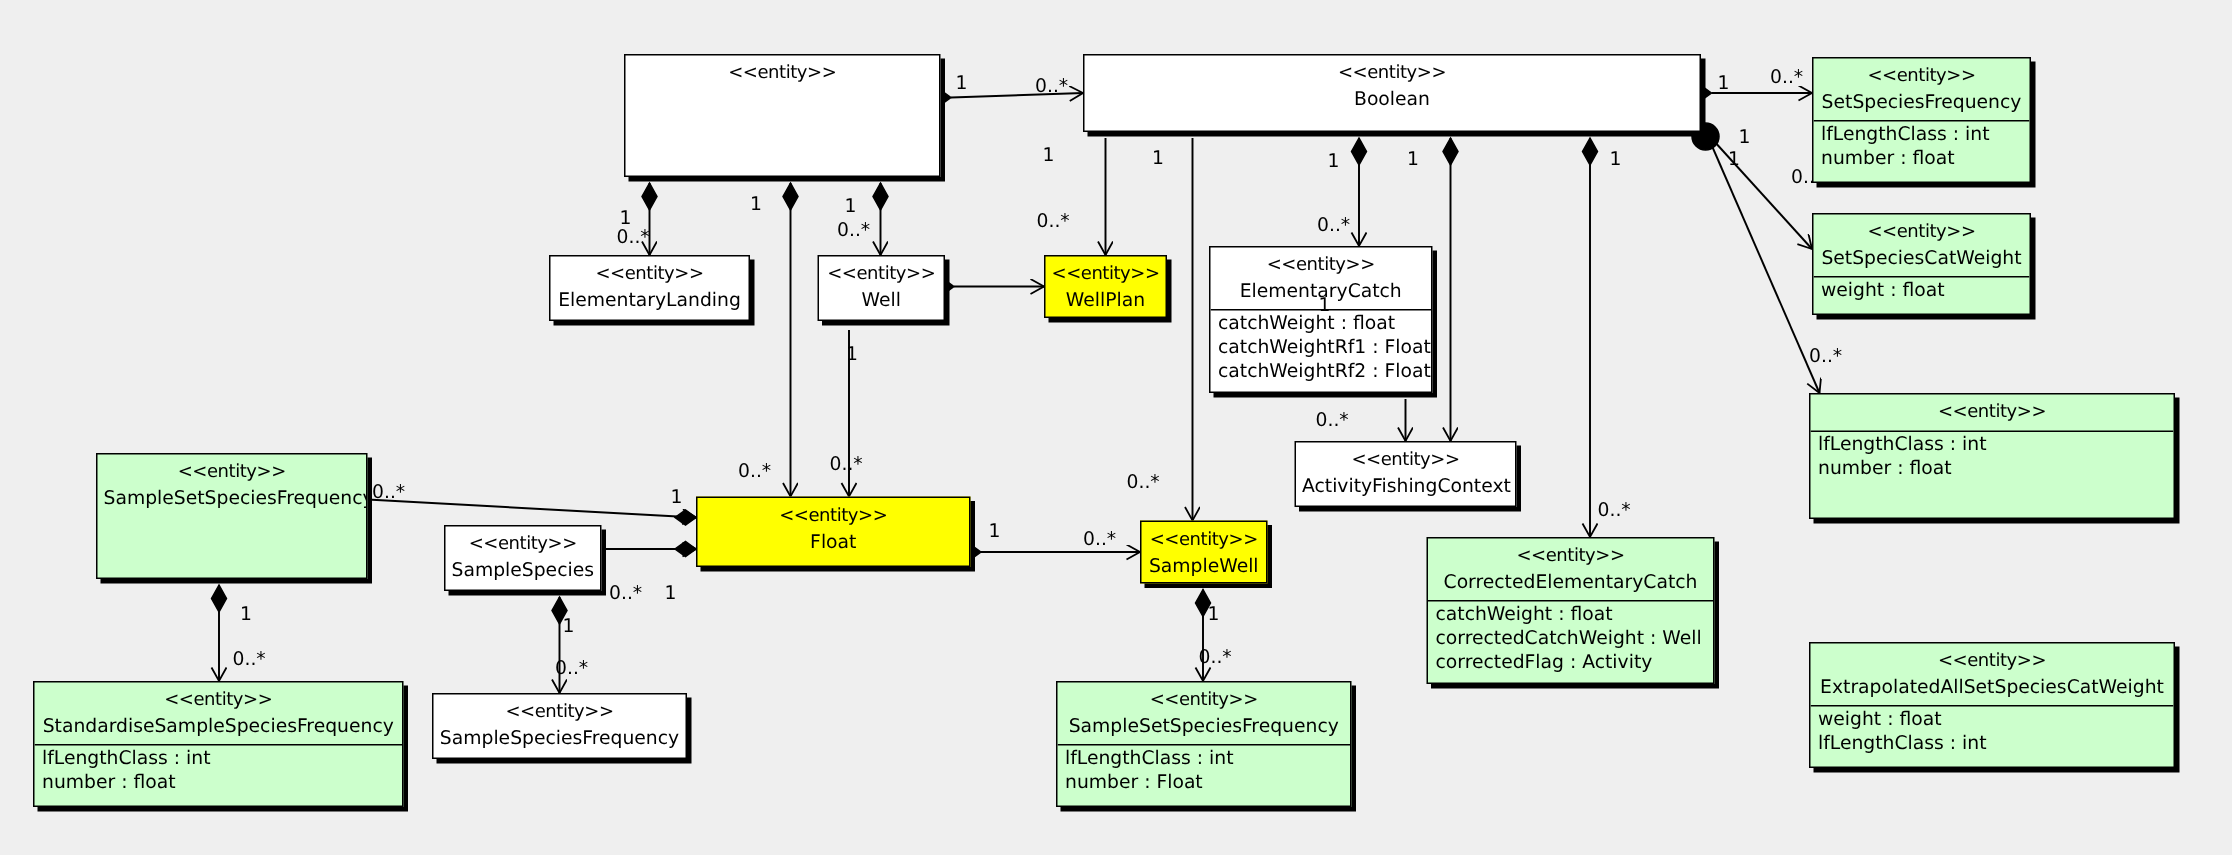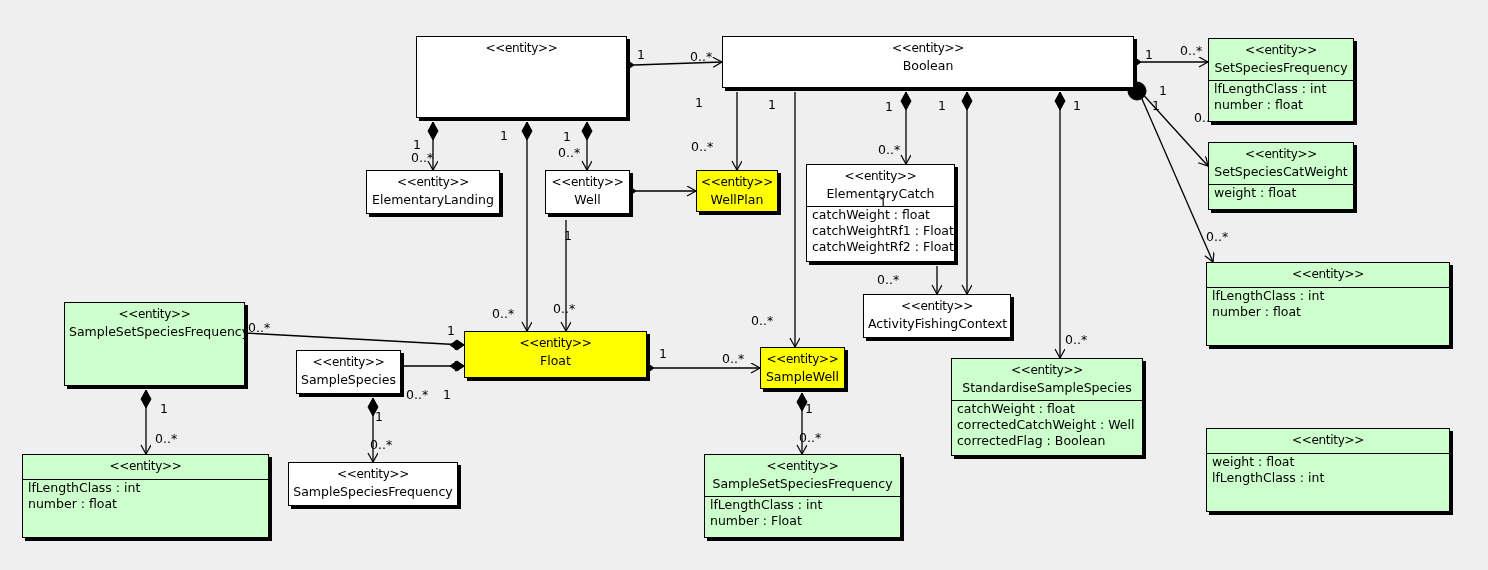--- a/index.html
+++ b/index.html
@@ -161,20 +161,21 @@
         <span class="n-stereo">&lt;&lt;entity&gt;&gt;</span>
       </div>
       <div class="n-attrs">
         <div>lfLengthClass : int</div>
         <div>number : float</div>
       </div>
     </div>
     <div class="node green" style="left: 1206px; top: 428px; width: 244px; height: 84px;">
       <div class="n-head">
         <span class="n-stereo">&lt;&lt;entity&gt;&gt;</span>
+        <span class="n-name">ExtrapolatedAllSetSpeciesCatWeight</span>
       </div>
       <div class="n-attrs">
         <div>weight : float</div>
         <div>lfLengthClass : int</div>
       </div>
     </div>
     <div class="node " style="left: 366px; top: 170px; width: 134px; height: 44px;">
       <div class="n-head">
         <span class="n-stereo">&lt;&lt;entity&gt;&gt;</span>
         <span class="n-name">ElementaryLanding</span>
@@ -205,26 +206,26 @@
     </div>
     <div class="node " style="left: 863px; top: 294px; width: 148px; height: 44px;">
       <div class="n-head">
         <span class="n-stereo">&lt;&lt;entity&gt;&gt;</span>
         <span class="n-name">ActivityFishingContext</span>
       </div>
     </div>
     <div class="node green" style="left: 951px; top: 358px; width: 192px; height: 98px;">
       <div class="n-head">
         <span class="n-stereo">&lt;&lt;entity&gt;&gt;</span>
-        <span class="n-name">StandardiseSampleSpecies</span>
+        <span class="n-name">CorrectedElementaryCatch</span>
       </div>
       <div class="n-attrs">
         <div>catchWeight : float</div>
         <div>correctedCatchWeight : Well</div>
-        <div>correctedFlag : Boolean</div>
+        <div>correctedFlag : Activity</div>
       </div>
     </div>
     <div class="node green" style="left: 64px; top: 302px; width: 181px; height: 84px;">
       <div class="n-head">
         <span class="n-stereo">&lt;&lt;entity&gt;&gt;</span>
         <span class="n-name">SampleSetSpeciesFrequency</span>
       </div>
     </div>
     <div class="node " style="left: 296px; top: 350px; width: 105px; height: 44px;">
       <div class="n-head">
@@ -240,20 +241,21 @@
     </div>
     <div class="node yellow" style="left: 760px; top: 347px; width: 85px; height: 42px;">
       <div class="n-head">
         <span class="n-stereo">&lt;&lt;entity&gt;&gt;</span>
         <span class="n-name">SampleWell</span>
       </div>
     </div>
     <div class="node green" style="left: 22px; top: 454px; width: 247px; height: 84px;">
       <div class="n-head">
         <span class="n-stereo">&lt;&lt;entity&gt;&gt;</span>
+        <span class="n-name">StandardiseSampleSpeciesFrequency</span>
       </div>
       <div class="n-attrs">
         <div>lfLengthClass : int</div>
         <div>number : float</div>
       </div>
     </div>
     <div class="node " style="left: 288px; top: 462px; width: 170px; height: 44px;">
       <div class="n-head">
         <span class="n-stereo">&lt;&lt;entity&gt;&gt;</span>
         <span class="n-name">SampleSpeciesFrequency</span>

